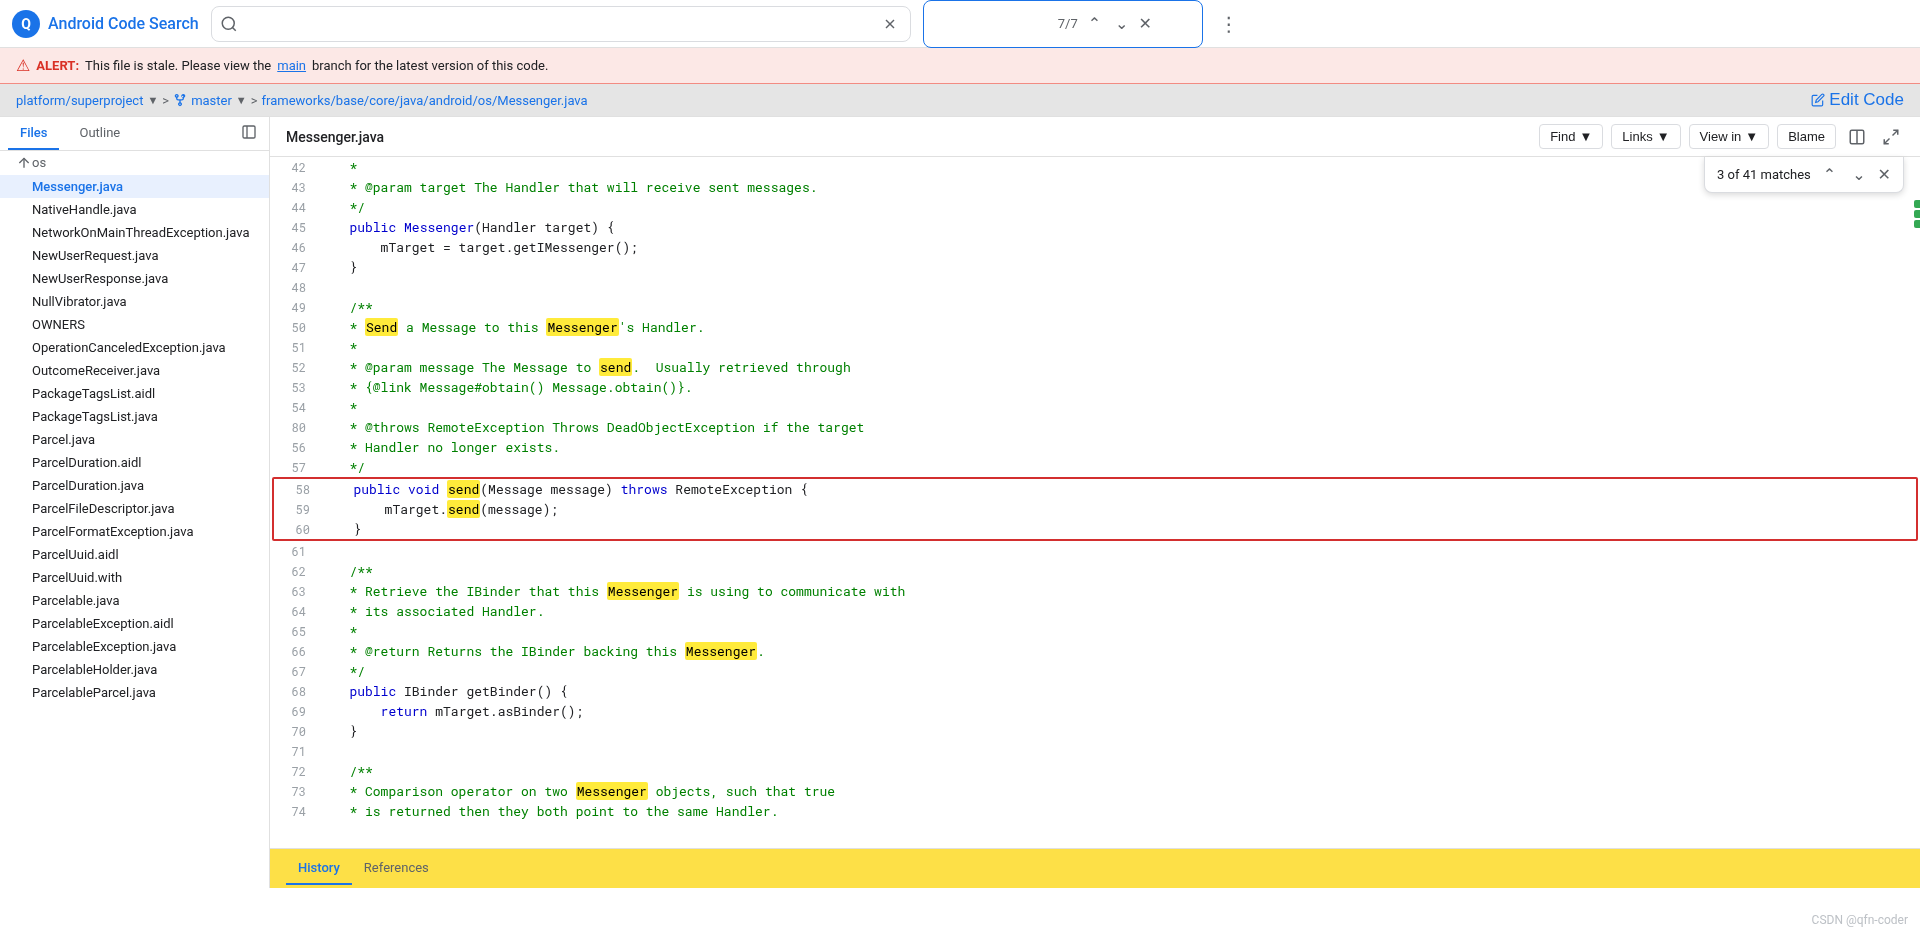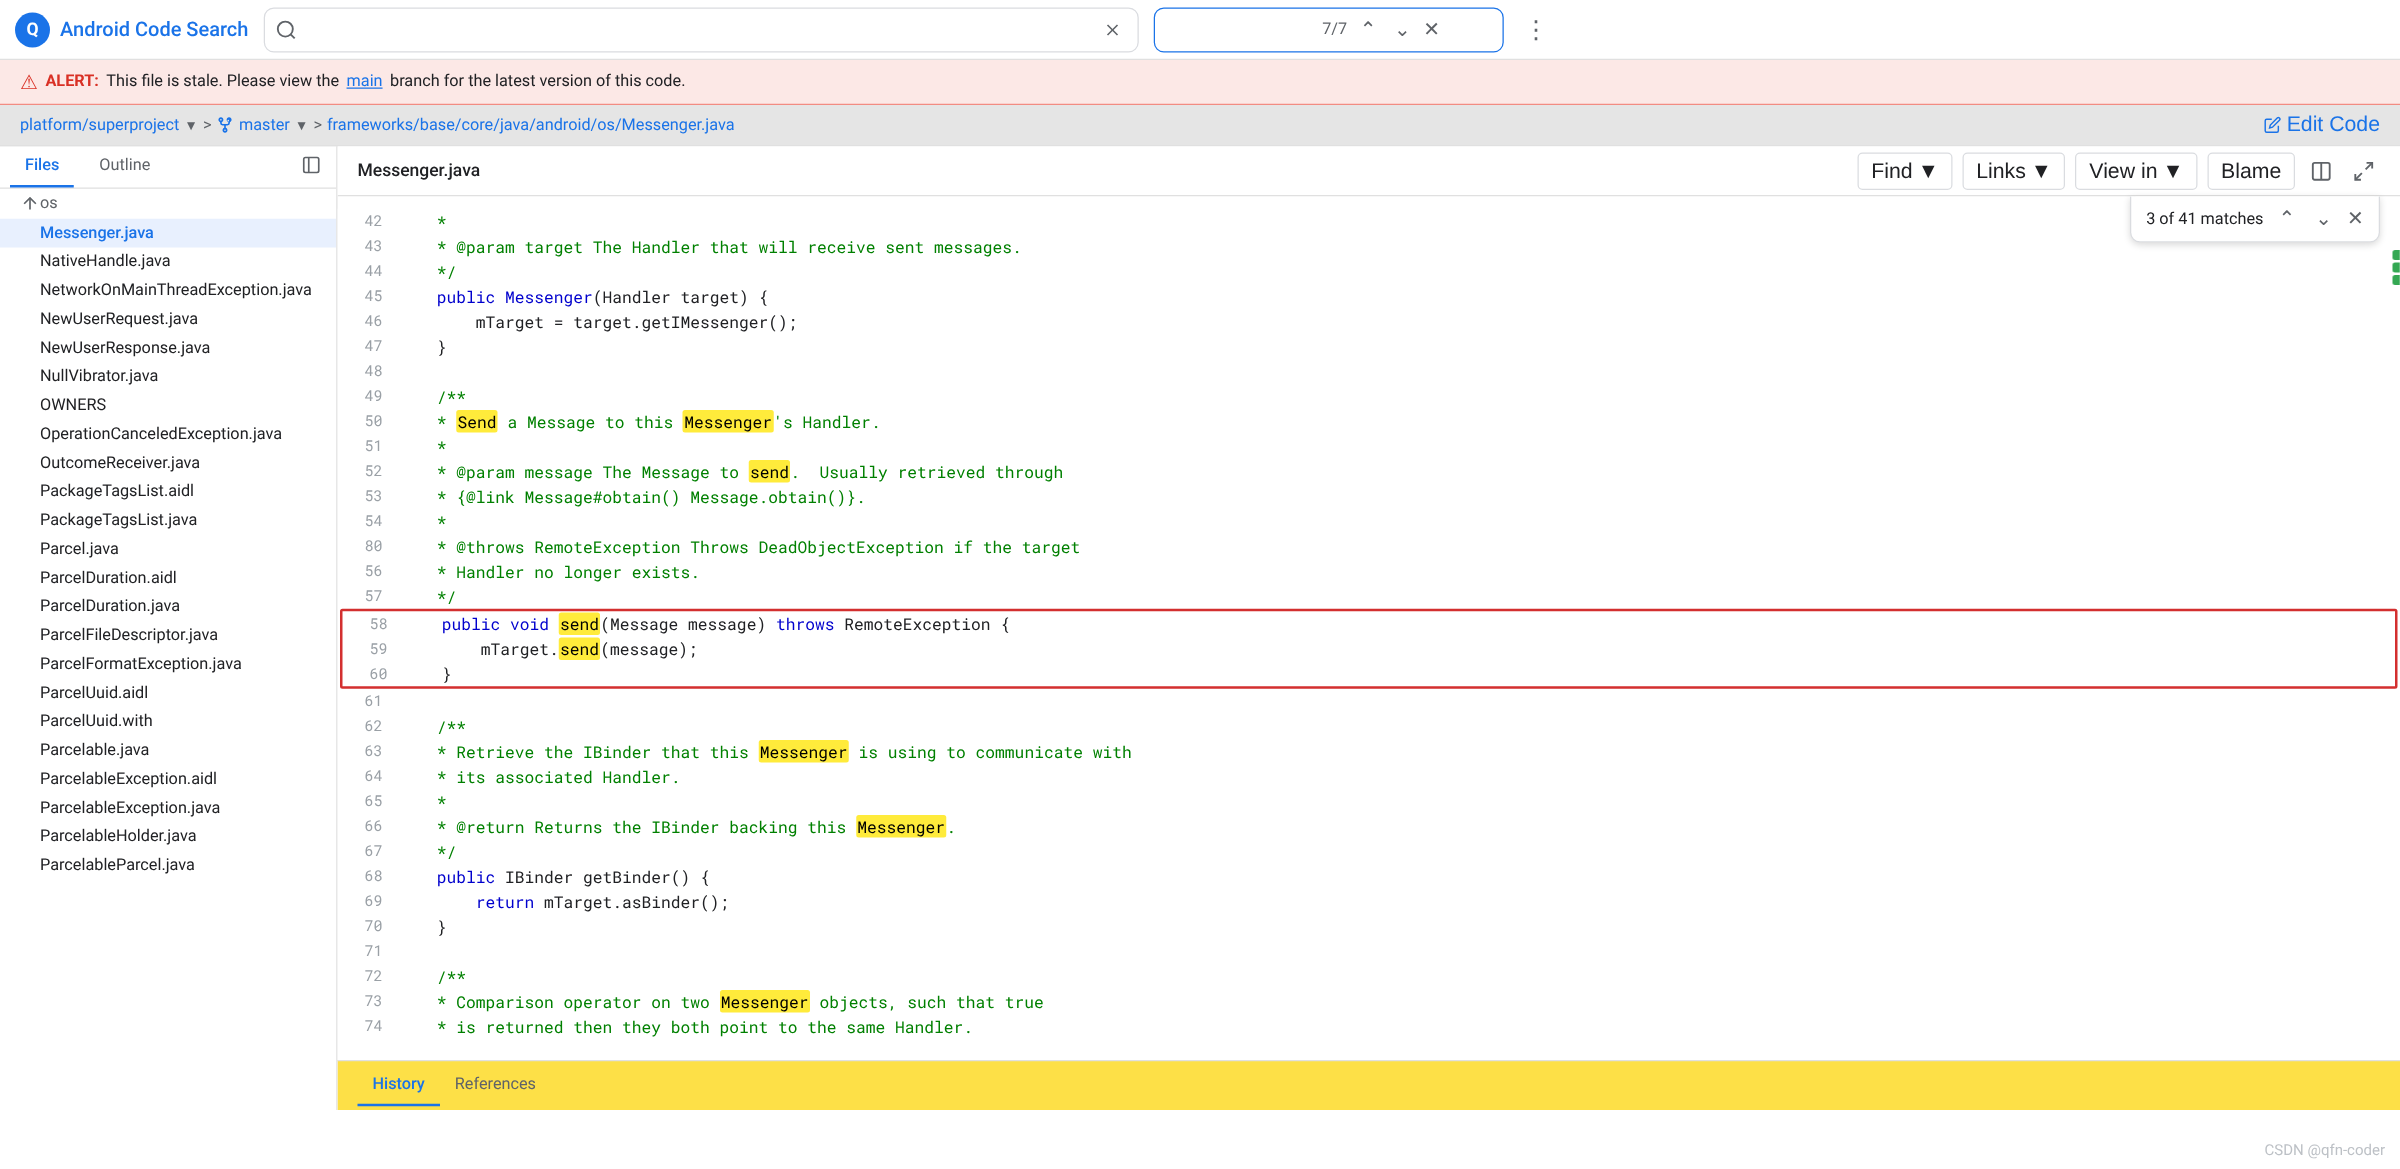--- a/index.html
+++ b/index.html
@@ -55,21 +55,21 @@
       border-radius: 4px;
     }
 
     
     .find-bar {
       display: flex;
       align-items: center;
       border: 1px solid #1a73e8;
       border-radius: 8px;
       padding: 0 8px;
-      height: 36px;
+      height: 48px;
       gap: 6px;
       min-width: 280px;
     }
     .find-bar input {
       border: none; outline: none; font-size: 14px; background: transparent; width: 120px;
     }
     .find-count {
       font-size: 13px;
       color: #5f6368;
       white-space: nowrap;
@@ -208,36 +208,35 @@
       font-size: 14px;
       font-weight: 500;
       color: #202124;
       flex: 1;
     }
     .toolbar-btn {
       background: none;
       border: 1px solid #dadce0;
       border-radius: 4px;
       padding: 4px 10px;
-      font-size: 17px;
+      font-size: 13px;
       cursor: pointer;
       color: #202124;
       display: flex; align-items: center; gap: 4px; text-align: center;
     }
 
     
     .code-content {
       flex: 1;
       overflow-y: auto;
       overflow-x: auto;
       position: relative;
       background: #fff;
       font-family: 'Roboto Mono', 'Courier New', monospace;
       font-size: 13px;
-      margin-top: 10px;
     }
     .code-line {
       display: flex;
       min-height: 20px;
       line-height: 20px;
     }
     .line-num {
       min-width: 48px;
       text-align: right;
       padding-right: 12px;

